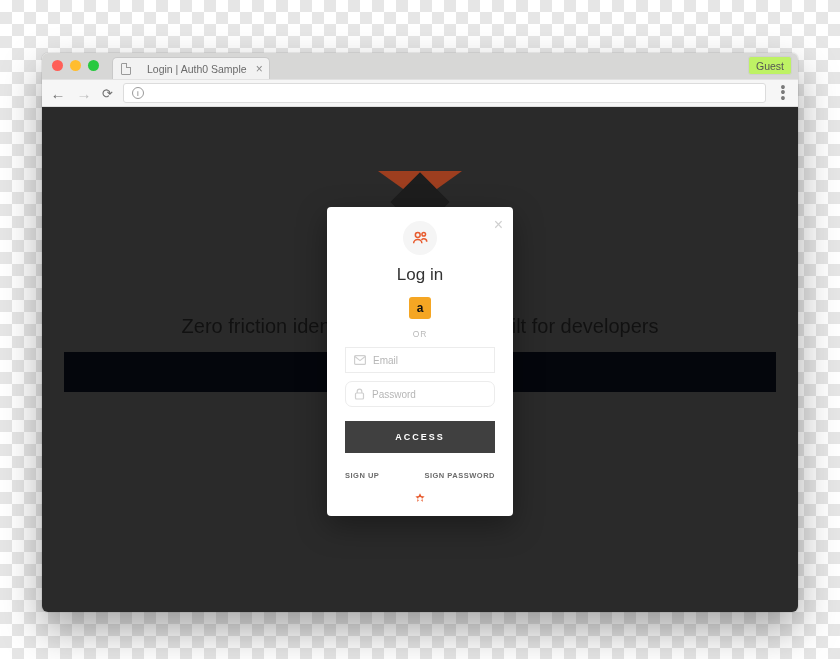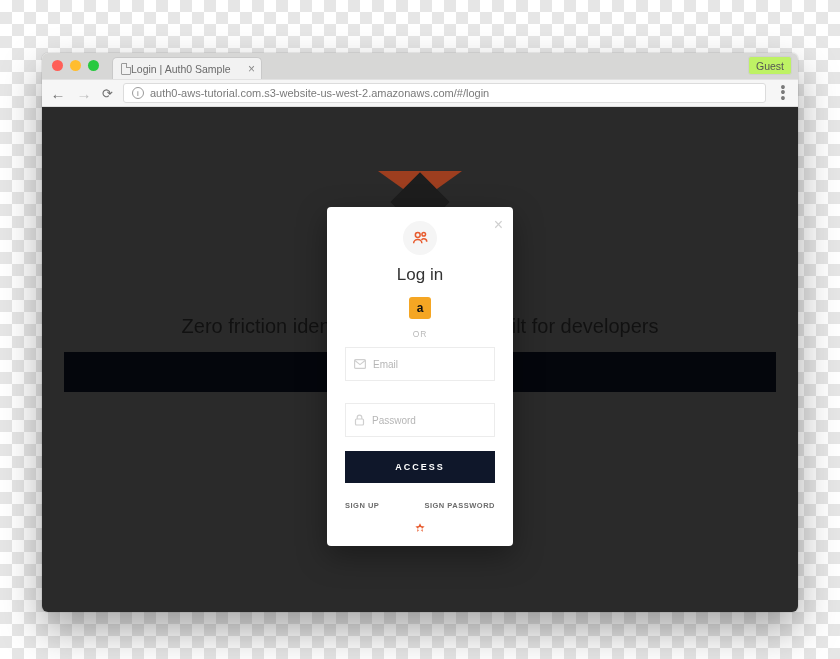--- a/index.html
+++ b/index.html
@@ -27,21 +27,21 @@
   }
 
   
   .tabbar { height:26px; background:#d7d7d6; display:flex; align-items:flex-end; position:relative; }
   .traffic-lights { position:absolute; left:10px; top:7px; display:flex; gap:7px; }
   .tl { width:11px; height:11px; border-radius:50%; }
   .tl.red { background:#ff5f57; } .tl.yellow { background:#ffbd2e; } .tl.green { background:#28c940; }
   .tab {
     margin-left:70px; height:22px; background:#f2f2f2;
     border-top-left-radius:5px; border-top-right-radius:5px;
-    display:flex; align-items:center; gap:0; padding:0 22px 0 8px;
+    display:flex; align-items:center; gap:16px; padding:0 22px 0 8px;
     font-size:10.5px; color:#6a6a6a; position:relative;
     border:1px solid #c9c9c9; border-bottom:none;
     min-width:150px;
   }
   .tab .doc-icon { width:10px; height:12px; border:1px solid #9a9a9a; border-radius:1px; position:relative; }
   .tab .doc-icon::after { content:""; position:absolute; top:-1px; right:-1px; width:4px; height:4px; background:#f2f2f2; border-left:1px solid #9a9a9a; border-bottom:1px solid #9a9a9a; }
   .tab .tab-close { position:absolute; right:6px; color:#8a8a8a; font-size:12px; line-height:1; }
   .guest-badge {
     position:absolute; right:6px; top:3px; height:19px; padding:0 7px;
     background:#bef264; border:1px solid #cfcfcf; border-radius:3px;
@@ -104,30 +104,30 @@
   .modal h1 { margin-top:10px; font-size:17px; font-weight:400; color:#333; }
   .amazon-btn {
     margin-top:12px; width:22px; height:22px; border-radius:3px;
     background:#f5a623; display:flex; align-items:center; justify-content:center;
     color:#111; font-weight:700; font-size:12px;
   }
   .or { margin-top:10px; font-size:8.5px; letter-spacing:1px; color:#b9b9b9; }
   .field {
     margin-top:8px; width:150px; height:26px;
     border:1px solid #ececec; display:flex; align-items:center; gap:7px;
-    padding:16px 8px;
-  }
-  .field + .field { margin-top:22px; }
+    padding:0 8px;
+  }
+  .field + .field { margin-top:8px;border-radius:7px; }
   .field .ficon { color:#cfcfcf; display:flex; }
   .field input {
     border:none; outline:none; font-size:10px; color:#777; flex:1; background:transparent;
   }
   .field input::placeholder { color:#b6b6b6; }
   .access-btn {
-    margin-top:14px; width:150px; height:32px; background:#0f172a; color:#fff;
+    margin-top:14px; width:150px; height:32px; background:#404040; color:#fff;
     display:flex; align-items:center; justify-content:center;
     font-size:9px; font-weight:700; letter-spacing:2px; border:none; cursor:pointer;
   }
   .links-row {
     margin-top:18px; width:150px; display:flex; justify-content:space-between;
     font-size:7.5px; font-weight:700; letter-spacing:0.5px; color:#6b6b6b;gap:43px;
   }
   .badge {
     margin-top:12px; width:14px; height:14px;
   }
@@ -154,21 +154,20 @@
         <span>Guest</span>
       </div>
     </div>
 
     <div class="addrbar">
       <span class="navbtn">←</span>
       <span class="navbtn disabled">→</span>
       <span class="reload">⟳</span>
       <div class="urlbox">
         <span class="info-icon">i</span>
-        <span>auth0-aws-tutorial.com.s3-website-us-west-2.amazonaws.com/#/login</span>
       </div>
       <div class="menu-dots">
         <span>•</span>
           <span>•</span>
           <span>•</span>
       </div>
     </div>
 
     <div class="viewport">
 

